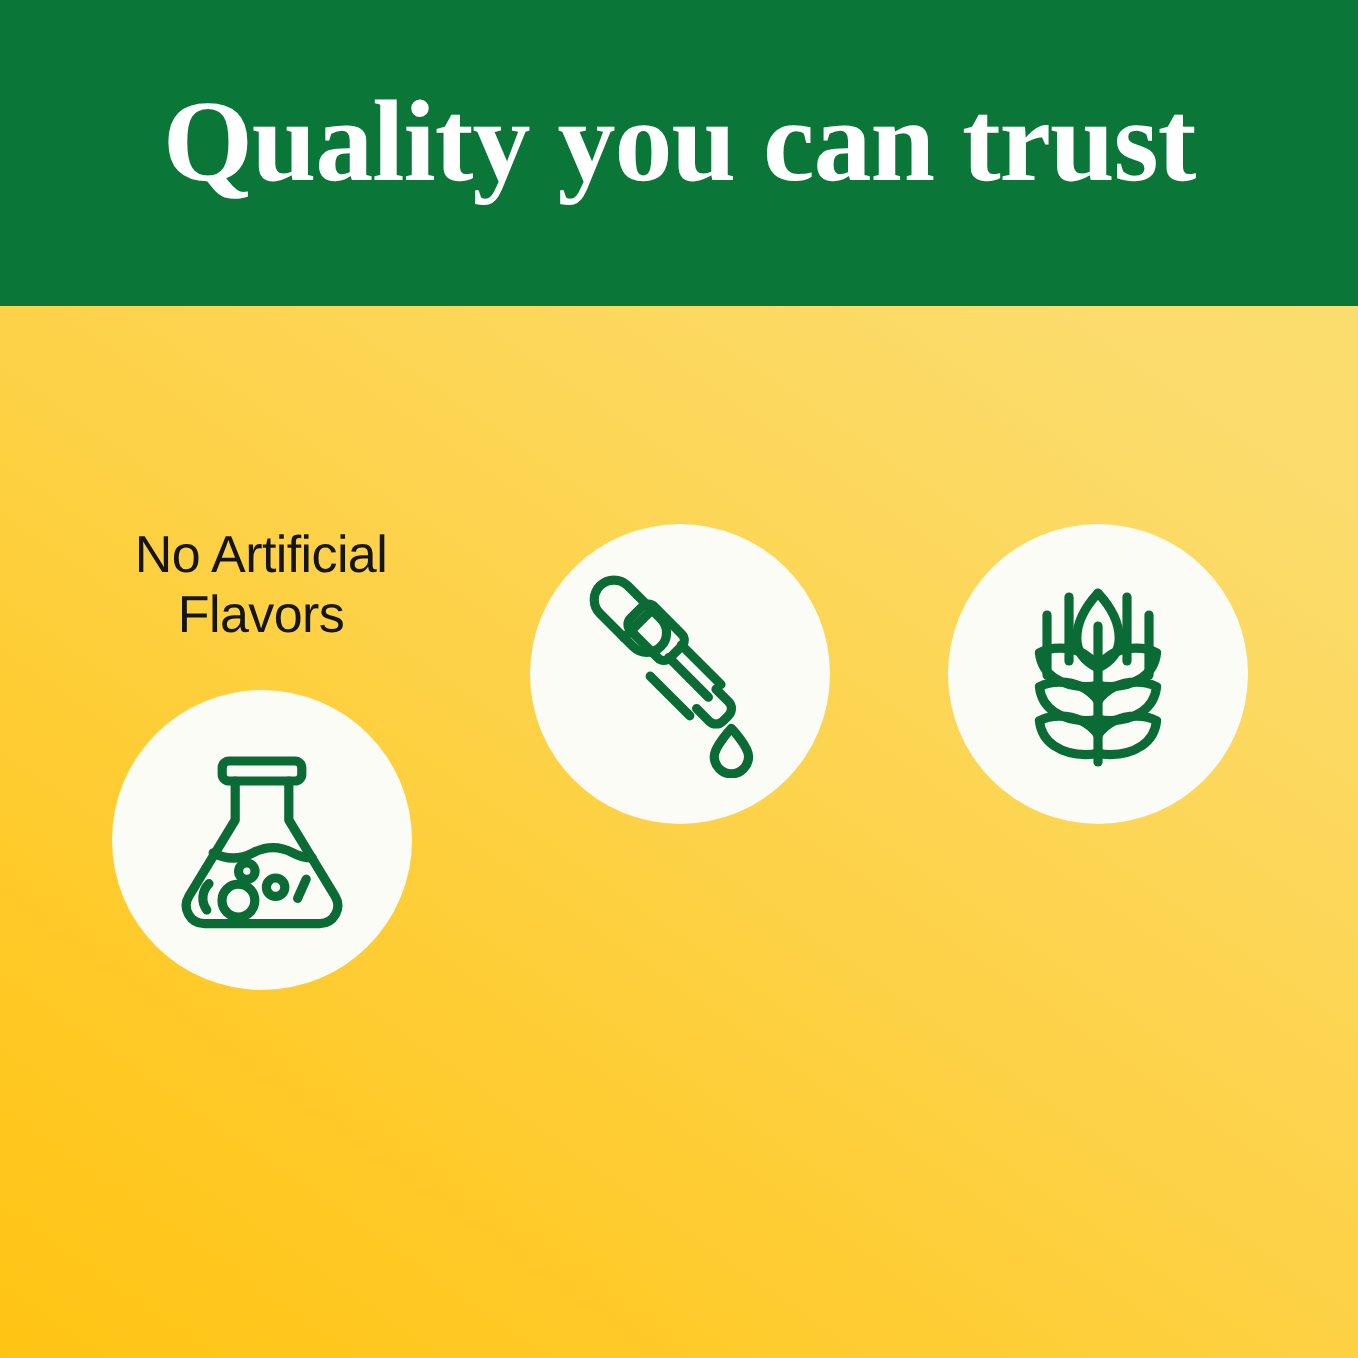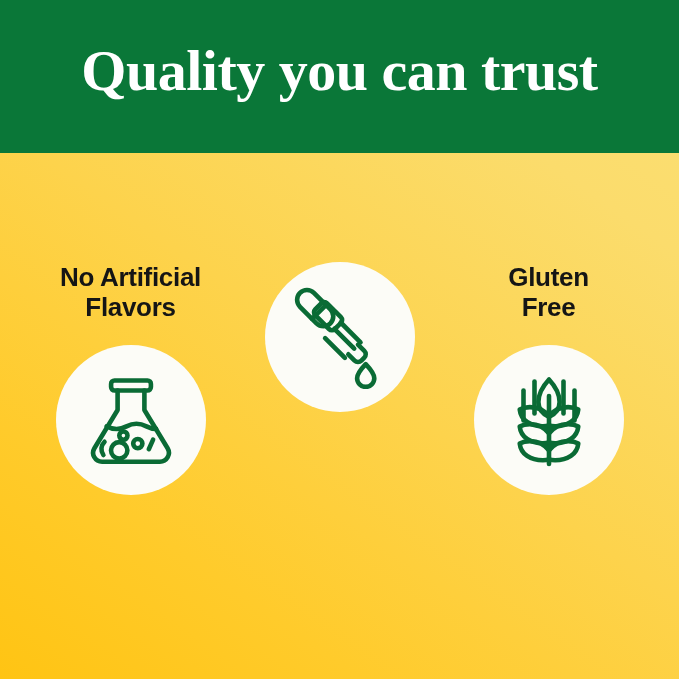--- a/index.html
+++ b/index.html
@@ -57,21 +57,21 @@
   .badge {
     width: 209px;
     display: flex;
     flex-direction: column;
     align-items: center;
   }
   .badge-label {
     color: #151515;
     font-family: "Liberation Sans", sans-serif;
     font-size: 26px;
-    font-weight: bold;
+    font-weight: normal;
     line-height: 1.17;
     text-align: center;
     letter-spacing: -0.3px;
     white-space: pre-line;
     margin: 0 0 22px 0;
   }
   .badge-circle {
     width: 150px;
     height: 150px;
     border-radius: 50%;
@@ -140,22 +140,20 @@
 
             <circle cx="64.9" cy="62.0" r="1.9" fill="#0A6B35" stroke="none"></circle>
 
             <path d="M77.7 79.2 c0 0 -8.6 9.0 -8.6 14.1 a8.6 8.6 0 0 0 17.2 0 c0 -5.1 -8.6 -14.1 -8.6 -14.1 z"></path>
           </g>
         </svg>
       </div>
     </div>
 
     <div class="badge">
-      <div class="badge-label">Gluten
-Free</div>
       <div class="badge-circle">
         <svg width="104" height="104" viewBox="0 0 104 104">
           <g fill="none" stroke="#0A6B35" stroke-width="4.6" stroke-linecap="round" stroke-linejoin="round">
 
             <path d="M52 28 V96"></path>
 
             <path d="M26.5 22.5 V52.5"></path>
             <path d="M77.5 22.5 V52.5"></path>
 
             <path d="M37.5 13.5 V45.5"></path>

